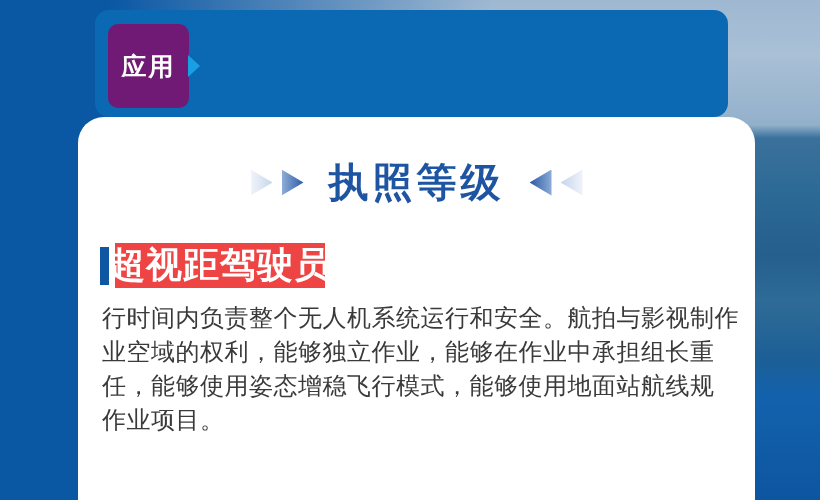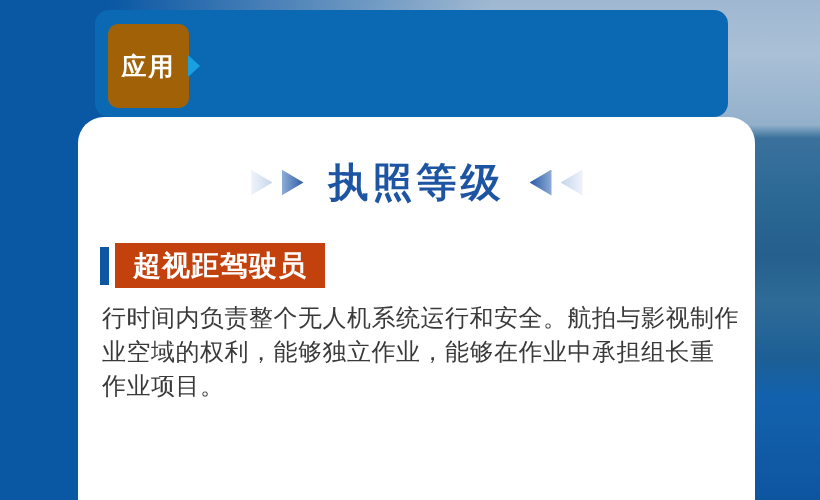--- a/index.html
+++ b/index.html
@@ -20,21 +20,21 @@
     background:linear-gradient(90deg, #0a57a4 0%, #0a57a4 22%, rgba(10,87,164,0) 100%);
   }
 
   
   .top-bar {
     position:absolute; left:95px; top:10px; width:633px; height:107px;
     background:#0b69b4; border-radius:14px;
   }
   .tag {
     position:absolute; left:13px; top:14px; width:81px; height:84px;
-    background:#a16207; border-radius:10px;
+    background:#701a75; border-radius:10px;
     display:flex; flex-direction:column; justify-content:center; align-items:center;
   }
   .tag::after {
     content:""; position:absolute; right:-11px; top:50%; transform:translateY(-50%);
     border-top:11px solid transparent; border-bottom:11px solid transparent;
     border-left:12px solid #18a0e2;
   }
   .tag-line { color:#fff; font-size:25px; font-weight:bold; line-height:36px; letter-spacing:2px; }
   .bar-text {
     position:absolute; left:118px; top:25px; color:#fff;
@@ -63,22 +63,22 @@
   .arr-l       { clip-path:polygon(100% 0, 0 50%, 100% 100%); background:linear-gradient(270deg,#8fadd6,#2a5aa6); }
   .arr-l.faded { background:linear-gradient(270deg,#f0f4fa,#c4d5ec); }
 
   
   .badge-row {
     position:absolute; left:22px; top:126px;
     display:flex; align-items:center;
   }
   .accent-bar { width:9px; height:38px; background:#0f57a3; margin-right:6px; }
   .badge {
-    width:210px; height:45px; background:#c2410c;
-    color:#fff; font-size:28px; font-weight:bold; letter-spacing:1px;
+    width:210px; height:45px; background:#ef4444;
+    color:#fff; font-size:36px; font-weight:bold; letter-spacing:1px;
     display:flex; align-items:center; justify-content:center; white-space:nowrap;
   }
 
   
   .desc {
     position:absolute; left:24px; top:184px; width:632px;
     color:#3a3a3a; font-size:24px; line-height:34px; letter-spacing:0.5px;
   }
   .desc-line { white-space:nowrap; }
 </style>
@@ -105,16 +105,17 @@
   </div>
 
   <div class="badge-row">
     <div class="accent-bar"></div>
     <div class="badge">超视距驾驶员</div>
   </div>
 
   <div class="desc">
     <div class="desc-line">行时间内负责整个无人机系统运行和安全。航拍与影视制作</div>
     <div class="desc-line">业空域的权利，能够独立作业，能够在作业中承担组长重</div>
+    <div class="desc-line">任，能够使用姿态增稳飞行模式，能够使用地面站航线规</div>
     <div class="desc-line">作业项目。</div>
   </div>
 
 </div>
 
 </body></html>

